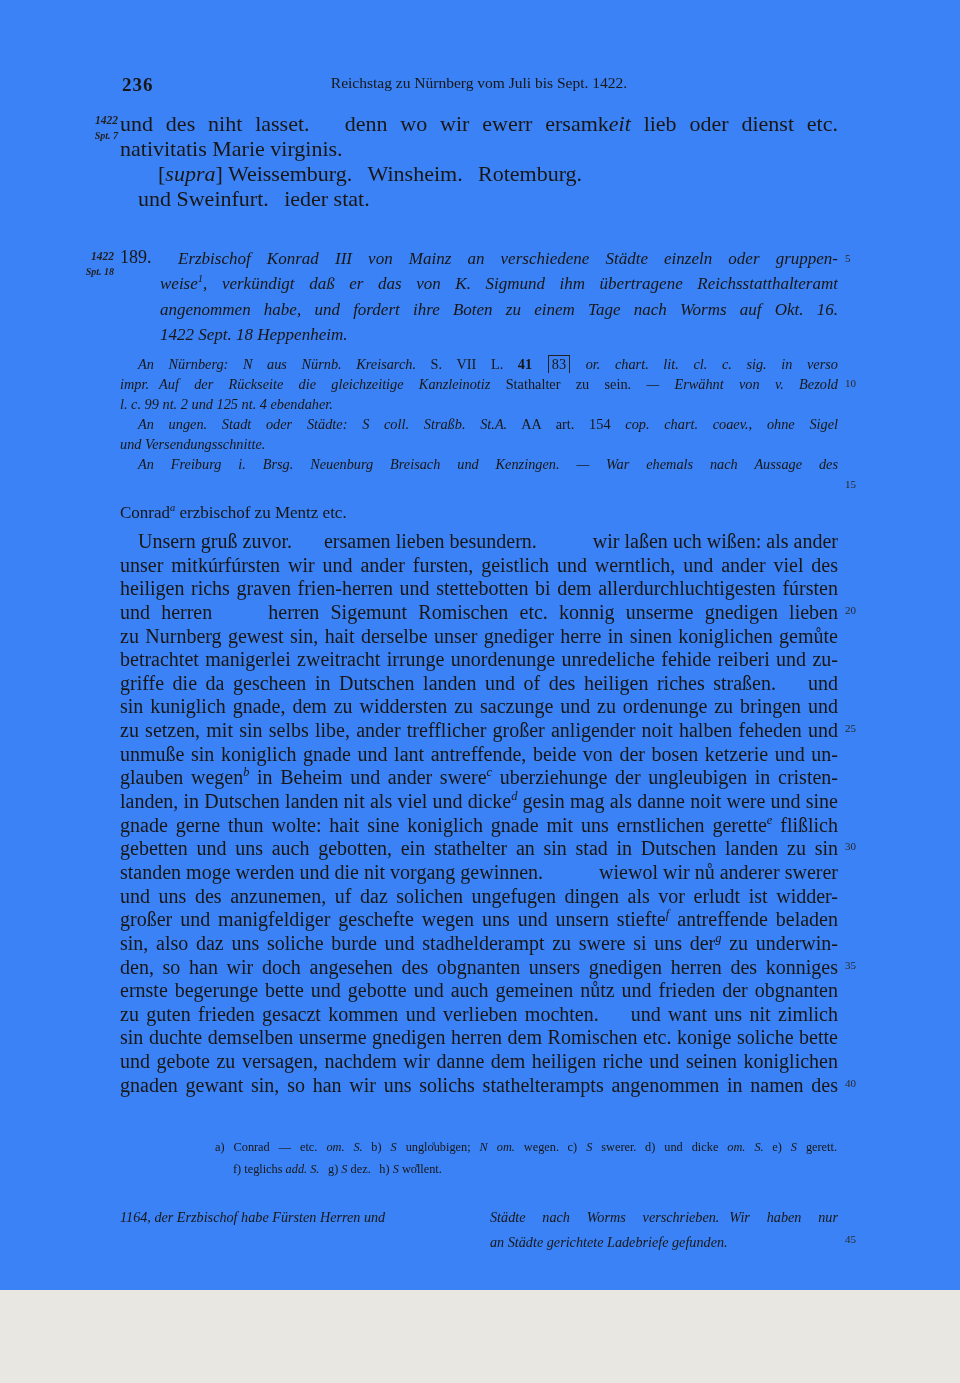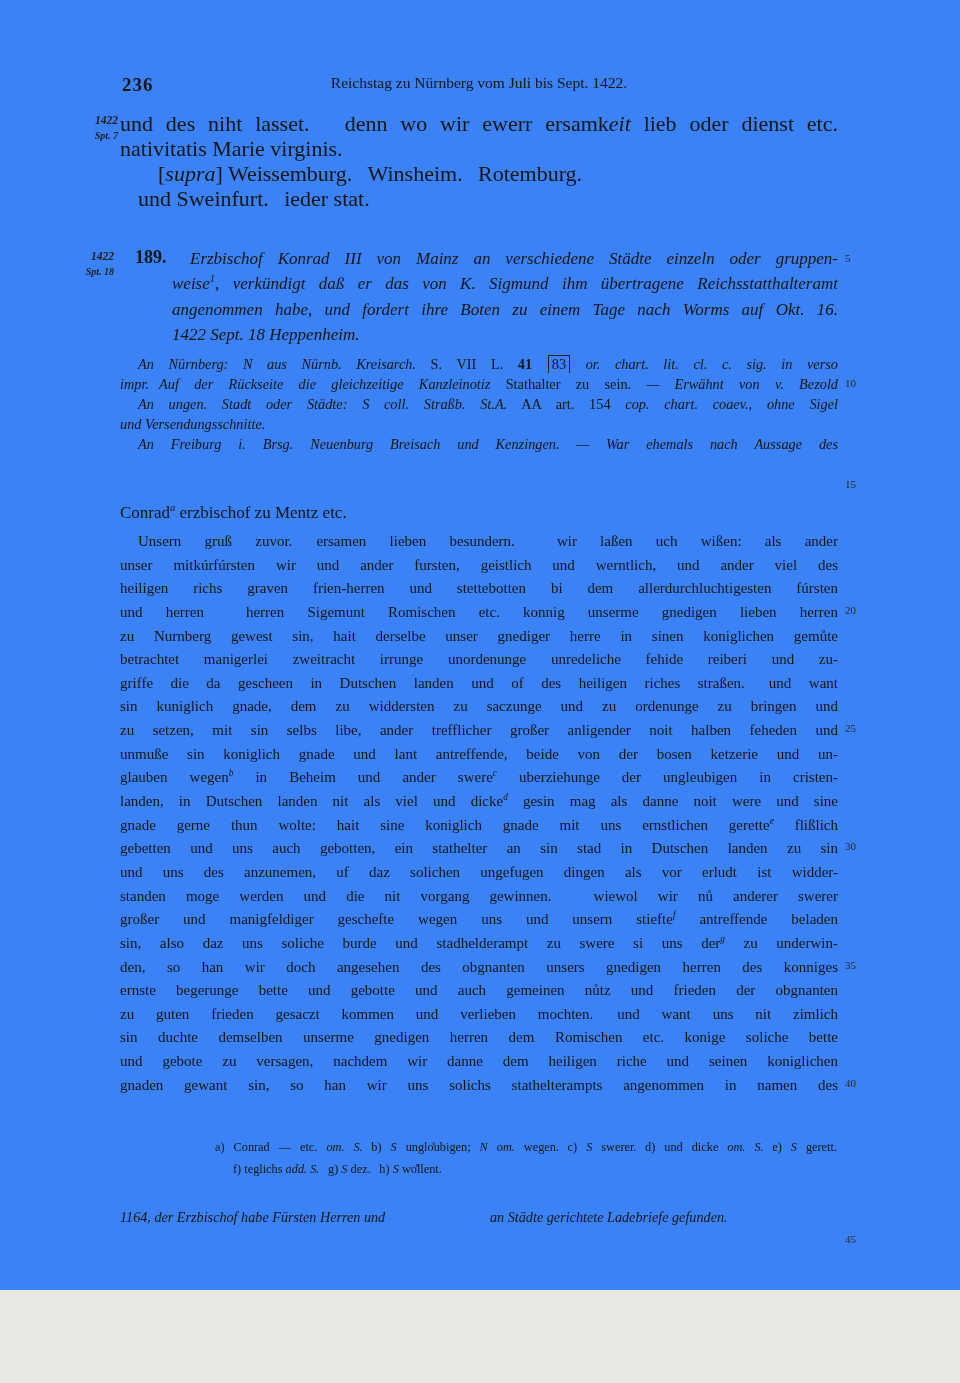--- a/index.html
+++ b/index.html
@@ -12,27 +12,27 @@
         font-size:11.5px;line-height:15px;color:#22211f;}
   .marg .d2{font-size:10px;}
   .col{position:absolute;left:120px;width:718px;}
   .line{text-align:justify;text-align-last:justify;white-space:normal;overflow:hidden;}
   .line.noj{text-align-last:left;}
   .ind1{padding-left:18px;}
   .ind2{padding-left:38px;}
   .prev{top:111px;font-size:22px;}
   .prev .line{height:25px;line-height:25px;}
   .entry{top:246px;}
-  .entrynum{position:absolute;left:15px;top:1px;font-weight:bold;font-size:18px;}
-  .entrylines{margin-left:52px;font-style:italic;font-size:17px;}
+  .entrynum{position:absolute;left:0;top:1px;font-weight:normal;font-size:18px;}
+  .entrylines{margin-left:40px;font-style:italic;font-size:17px;}
   .entry .line{height:25.4px;line-height:25.4px;}
   .notes{top:354px;font-style:italic;font-size:14.3px;}
   .notes .line{height:20.1px;line-height:20.1px;}
   .salut{top:503px;text-align:center;font-size:17px;}
-  .body{top:530px;font-size:15px;}
+  .body{top:530px;font-size:20px;}
   .body .line{height:23.65px;line-height:23.65px;}
   .appar{top:1136px;left:215px;width:622px;font-size:12.3px;}
   .appar .line{height:22px;line-height:22px;}
   .foot{top:1205px;display:flex;gap:22px;font-style:italic;font-size:14.2px;}
   .foot .fcol{width:348px;}
   .foot .line{height:24.6px;line-height:24.6px;}
   .lineno{position:absolute;left:845px;width:26px;font-size:11px;color:#2a2926;
           font-family:"Liberation Serif","DejaVu Serif",serif;}
   .seg-i{font-style:italic;}
   .seg-r{font-style:normal;}
@@ -76,20 +76,21 @@
         <div class="line ind1"><span class="">Erzbischof Konrad III von Mainz an verschiedene Städte einzeln oder gruppen-</span></div>
         <div class="line"><span class="">weise</span><sup class="seg-sup">1</sup><span class="">, verkündigt daß er das von K. Sigmund ihm übertragene Reichsstatthalteramt</span></div>
         <div class="line"><span class="">angenommen habe, und fordert ihre Boten zu einem Tage nach Worms auf Okt. 16.</span></div>
         <div class="line noj"><span class="">1422 Sept. 18 Heppenheim.</span></div>
       </div>
   </div>
 
   <div class="col notes">
       <div class="line ind1"><span class="">An Nürnberg: N aus Nürnb. Kreisarch.</span><span class="seg-r"> S. VII L. </span><span class="seg-rb">41</span><span class=""> </span><span class="seg-bx">83</span><span class=""> or. chart. lit. cl. c. sig. in verso</span></div>
       <div class="line"><span class="">impr.</span><span class="gap g0"></span><span class="">Auf der Rückseite die gleichzeitige Kanzleinotiz </span><span class="seg-r">Stathalter zu sein.</span><span class=""> — Erwähnt von v. Bezold</span></div>
+      <div class="line noj"><span class="">l. c. 99 nt. 2 und 125 nt. 4 ebendaher.</span></div>
       <div class="line ind1"><span class="">An ungen. Stadt oder Städte: S coll. Straßb. St.A.</span><span class="seg-r"> AA art. 154 </span><span class="">cop. chart. coaev., ohne Sigel</span></div>
       <div class="line noj"><span class="">und Versendungsschnitte.</span></div>
       <div class="line ind1"><span class="">An Freiburg i. Brsg. Neuenburg Breisach und Kenzingen. — War ehemals nach Aussage des</span></div>
     </div>
 
   <div class="col salut">
       <div class="line noj"><span class="">Conrad</span><sup class="seg-sup">a</sup><span class=""> erzbischof zu Mentz etc.</span></div>
     </div>
 
   <div class="col body">
@@ -100,42 +101,43 @@
       <div class="line"><span class="">zu Nurnberg gewest sin, hait derselbe unser gnediger herre in sinen koniglichen gemůte</span></div>
       <div class="line"><span class="">betrachtet manigerlei zweitracht irrunge unordenunge unredeliche fehide reiberi und zu-</span></div>
       <div class="line"><span class="">griffe die da gescheen in Dutschen landen und of des heiligen riches straßen.</span><span class="gap g1"></span><span class="">und want</span></div>
       <div class="line"><span class="">sin kuniglich gnade, dem zu widdersten zu saczunge und zu ordenunge zu bringen und</span></div>
       <div class="line"><span class="">zu setzen, mit sin selbs libe, ander trefflicher großer anligender noit halben feheden und</span></div>
       <div class="line"><span class="">unmuße sin koniglich gnade und lant antreffende, beide von der bosen ketzerie und un-</span></div>
       <div class="line"><span class="">glauben wegen</span><sup class="seg-sup">b</sup><span class=""> in Beheim und ander swere</span><sup class="seg-sup">c</sup><span class=""> uberziehunge der ungleubigen in cristen-</span></div>
       <div class="line"><span class="">landen, in Dutschen landen nit als viel und dicke</span><sup class="seg-sup">d</sup><span class=""> gesin mag als danne noit were und sine</span></div>
       <div class="line"><span class="">gnade gerne thun wolte: hait sine koniglich gnade mit uns ernstlichen gerette</span><sup class="seg-sup">e</sup><span class=""> flißlich</span></div>
       <div class="line"><span class="">gebetten und uns auch gebotten, ein stathelter an sin stad in Dutschen landen zu sin</span></div>
+      <div class="line"><span class="">standen moge werden und die nit vorgang gewinnen.</span><span class="gap g2"></span><span class="">wiewol wir nů anderer swerer</span></div>
       <div class="line"><span class="">und uns des anzunemen, uf daz solichen ungefugen dingen als vor erludt ist widder-</span></div>
-      <div class="line"><span class="">standen moge werden und die nit vorgang gewinnen.</span><span class="gap g2"></span><span class="">wiewol wir nů anderer swerer</span></div>
       <div class="line"><span class="">großer und manigfeldiger geschefte wegen uns und unsern stiefte</span><sup class="seg-sup">f</sup><span class=""> antreffende beladen</span></div>
       <div class="line"><span class="">sin, also daz uns soliche burde und stadhelderampt zu swere si uns der</span><sup class="seg-sup">g</sup><span class=""> zu underwin-</span></div>
       <div class="line"><span class="">den, so han wir doch angesehen des obgnanten unsers gnedigen herren des konniges</span></div>
       <div class="line"><span class="">ernste begerunge bette und gebotte und auch gemeinen nůtz und frieden der obgnanten</span></div>
       <div class="line"><span class="">zu guten frieden gesaczt kommen und verlieben mochten.</span><span class="gap g1"></span><span class="">und want uns nit zimlich</span></div>
       <div class="line"><span class="">sin duchte demselben unserme gnedigen herren dem Romischen etc. konige soliche bette</span></div>
       <div class="line"><span class="">und gebote zu versagen, nachdem wir danne dem heiligen riche und seinen koniglichen</span></div>
       <div class="line"><span class="">gnaden gewant sin, so han wir uns solichs stathelterampts angenommen in namen des</span></div>
     </div>
 
   <div class="col appar">
       <div class="line"><span class="">a) Conrad — etc. </span><span class="seg-i">om. S.</span><span class="gap g0"></span><span class="">b) </span><span class="seg-i">S</span><span class=""> unglo̊ubigen; </span><span class="seg-i">N om.</span><span class=""> wegen.</span><span class="gap g0"></span><span class="">c) </span><span class="seg-i">S</span><span class=""> swerer.</span><span class="gap g0"></span><span class="">d) und dicke </span><span class="seg-i">om. S.</span><span class="gap g0"></span><span class="">e) </span><span class="seg-i">S</span><span class=""> gerett.</span></div>
       <div class="line noj ind1"><span class="">f) teglichs </span><span class="seg-i">add. S.</span><span class="gap g0"></span><span class="">g) </span><span class="seg-i">S</span><span class=""> dez.</span><span class="gap g0"></span><span class="">h) </span><span class="seg-i">S</span><span class=""> wo̊llent.</span></div>
     </div>
 
   <div class="col foot">
     <div class="fcol">
         <div class="line noj"><span class="">1164, der Erzbischof habe Fürsten Herren und</span></div>
       </div>
     <div class="fcol">
+        <div class="line"><span class="">Städte nach Worms verschrieben.</span><span class="gap g0"></span><span class="">Wir haben nur</span></div>
         <div class="line noj"><span class="">an Städte gerichtete Ladebriefe gefunden.</span></div>
       </div>
   </div>
 
   <div>
       <span class="lineno" style="top: 252px;">5</span>
       <span class="lineno" style="top: 377px;">10</span>
       <span class="lineno" style="top: 478px;">15</span>
       <span class="lineno" style="top: 604px;">20</span>
       <span class="lineno" style="top: 722px;">25</span>

